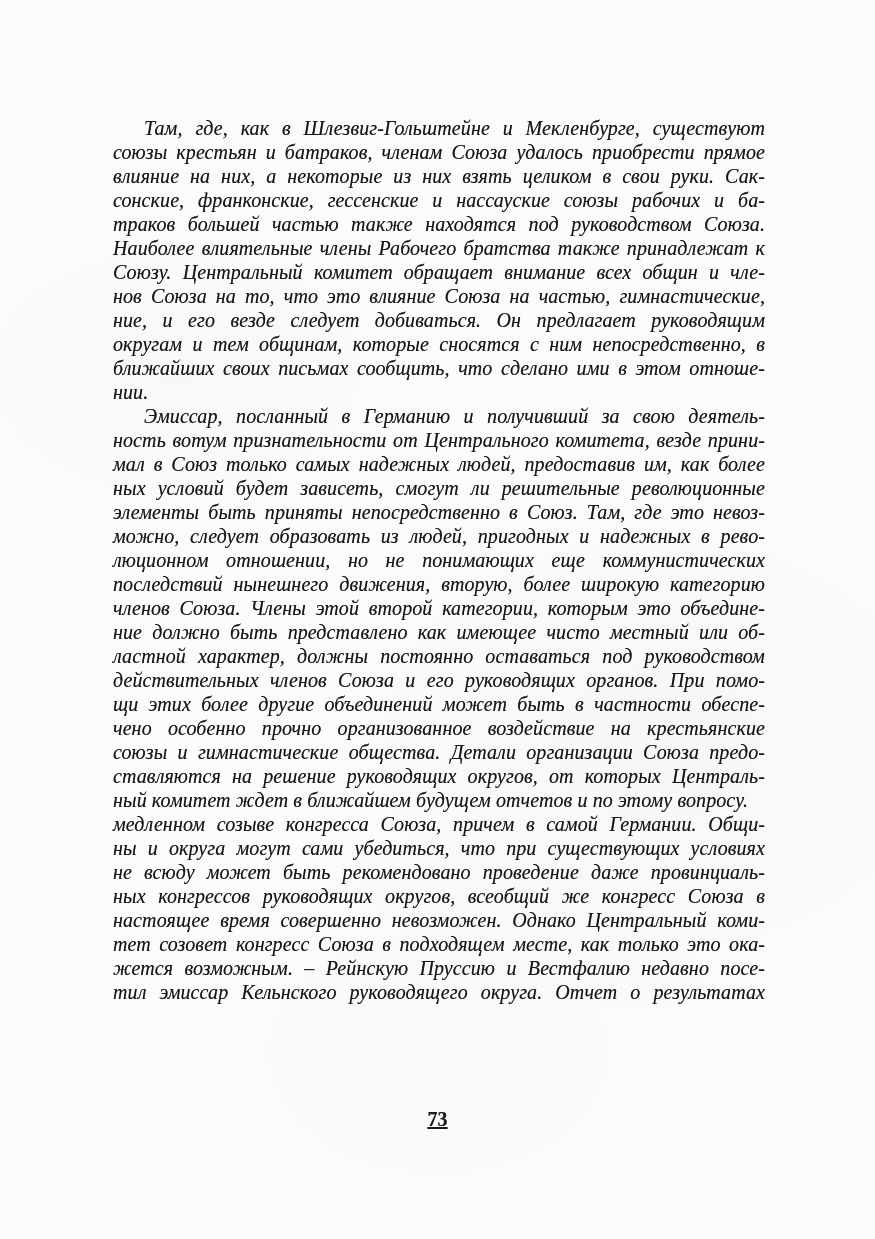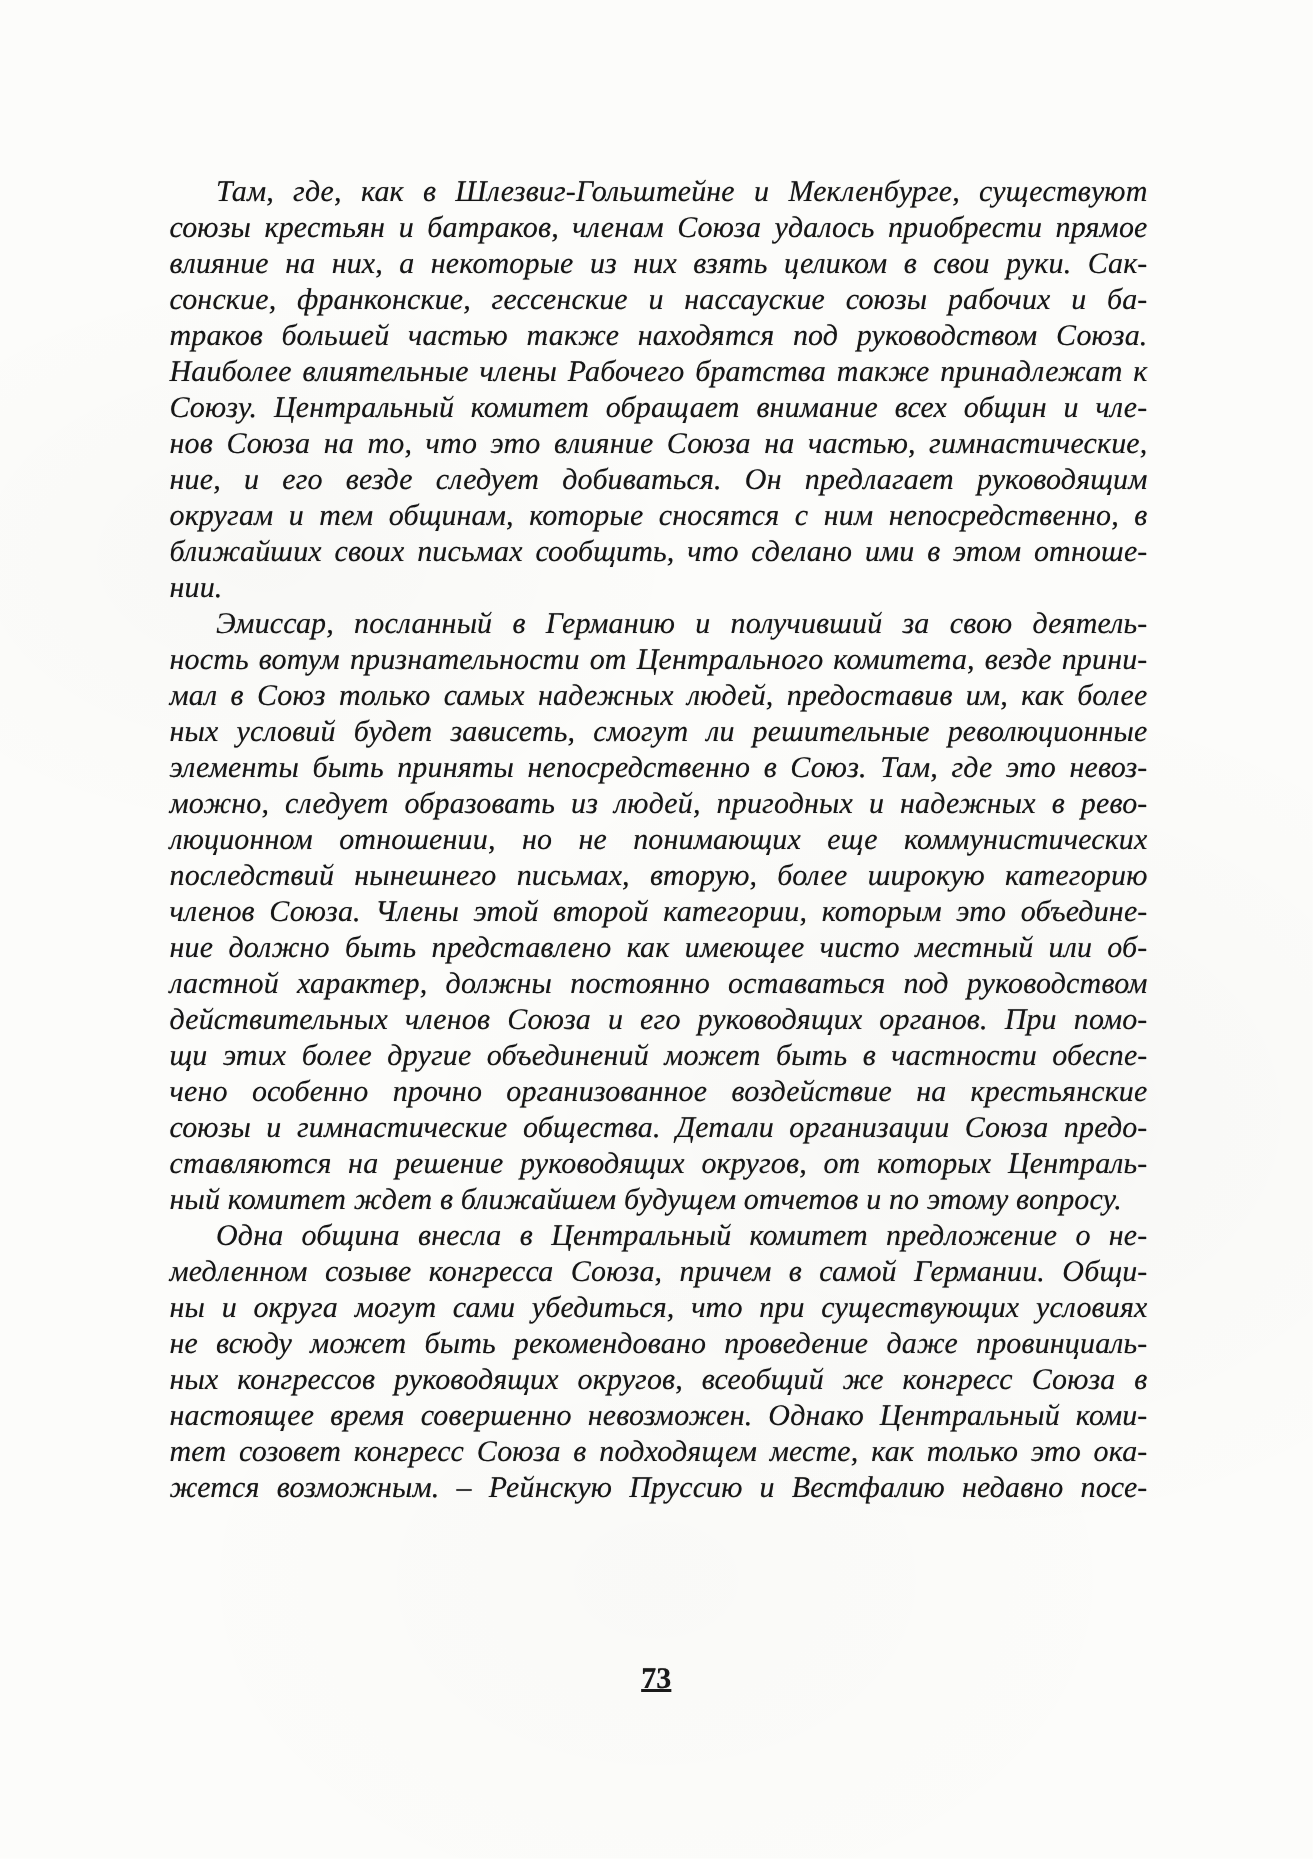--- a/index.html
+++ b/index.html
@@ -85,36 +85,36 @@
         <div class="line flush-last">нии.</div>
       </div>
       <div class="paragraph">
         <div class="line first-line">Эмиссар, посланный в Германию и получивший за свою деятель-</div>
         <div class="line">ность вотум признательности от Центрального комитета, везде прини-</div>
         <div class="line">мал в Союз только самых надежных людей, предоставив им, как более</div>
         <div class="line">ных условий будет зависеть, смогут ли решительные революционные</div>
         <div class="line">элементы быть приняты непосредственно в Союз. Там, где это невоз-</div>
         <div class="line">можно, следует образовать из людей, пригодных и надежных в рево-</div>
         <div class="line">люционном отношении, но не понимающих еще коммунистических</div>
-        <div class="line">последствий нынешнего письмах, вторую, более широкую категорию</div>
+        <div class="line">последствий нынешнего движения, вторую, более широкую категорию</div>
         <div class="line">членов Союза. Члены этой второй категории, которым это объедине-</div>
         <div class="line">ние должно быть представлено как имеющее чисто местный или об-</div>
         <div class="line">ластной характер, должны постоянно оставаться под руководством</div>
         <div class="line">действительных членов Союза и его руководящих органов. При помо-</div>
         <div class="line">щи этих более другие объединений может быть в частности обеспе-</div>
         <div class="line">чено особенно прочно организованное воздействие на крестьянские</div>
         <div class="line">союзы и гимнастические общества. Детали организации Союза предо-</div>
         <div class="line">ставляются на решение руководящих округов, от которых Централь-</div>
         <div class="line flush-last">ный комитет ждет в ближайшем будущем отчетов и по этому вопросу.</div>
       </div>
       <div class="paragraph">
-        <div class="line first-line">Одна община внесла в Центральный комитет предложение о не-</div>
         <div class="line">медленном созыве конгресса Союза, причем в самой Германии. Общи-</div>
         <div class="line">ны и округа могут сами убедиться, что при существующих условиях</div>
         <div class="line">не всюду может быть рекомендовано проведение даже провинциаль-</div>
         <div class="line">ных конгрессов руководящих округов, всеобщий же конгресс Союза в</div>
         <div class="line">настоящее время совершенно невозможен. Однако Центральный коми-</div>
         <div class="line">тет созовет конгресс Союза в подходящем месте, как только это ока-</div>
         <div class="line">жется возможным. – Рейнскую Пруссию и Вестфалию недавно посе-</div>
+        <div class="line">тил эмиссар Кельнского руководящего округа. Отчет о результатах</div>
       </div>
     </div>
   <div class="page-number">73</div>
 </div>
 
 </body></html>

